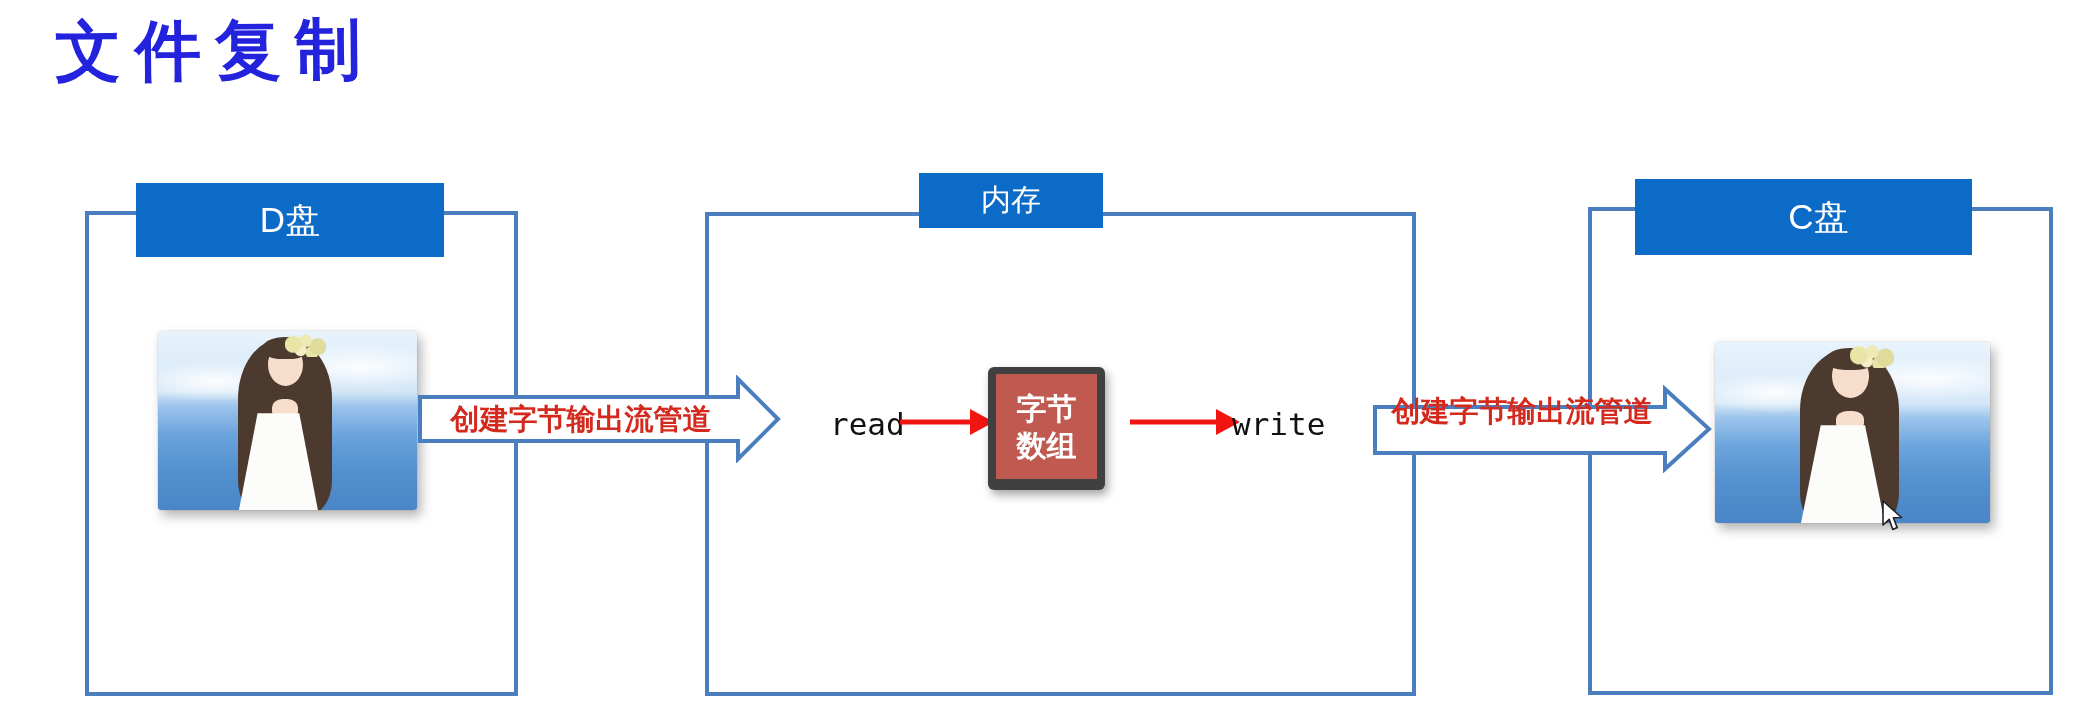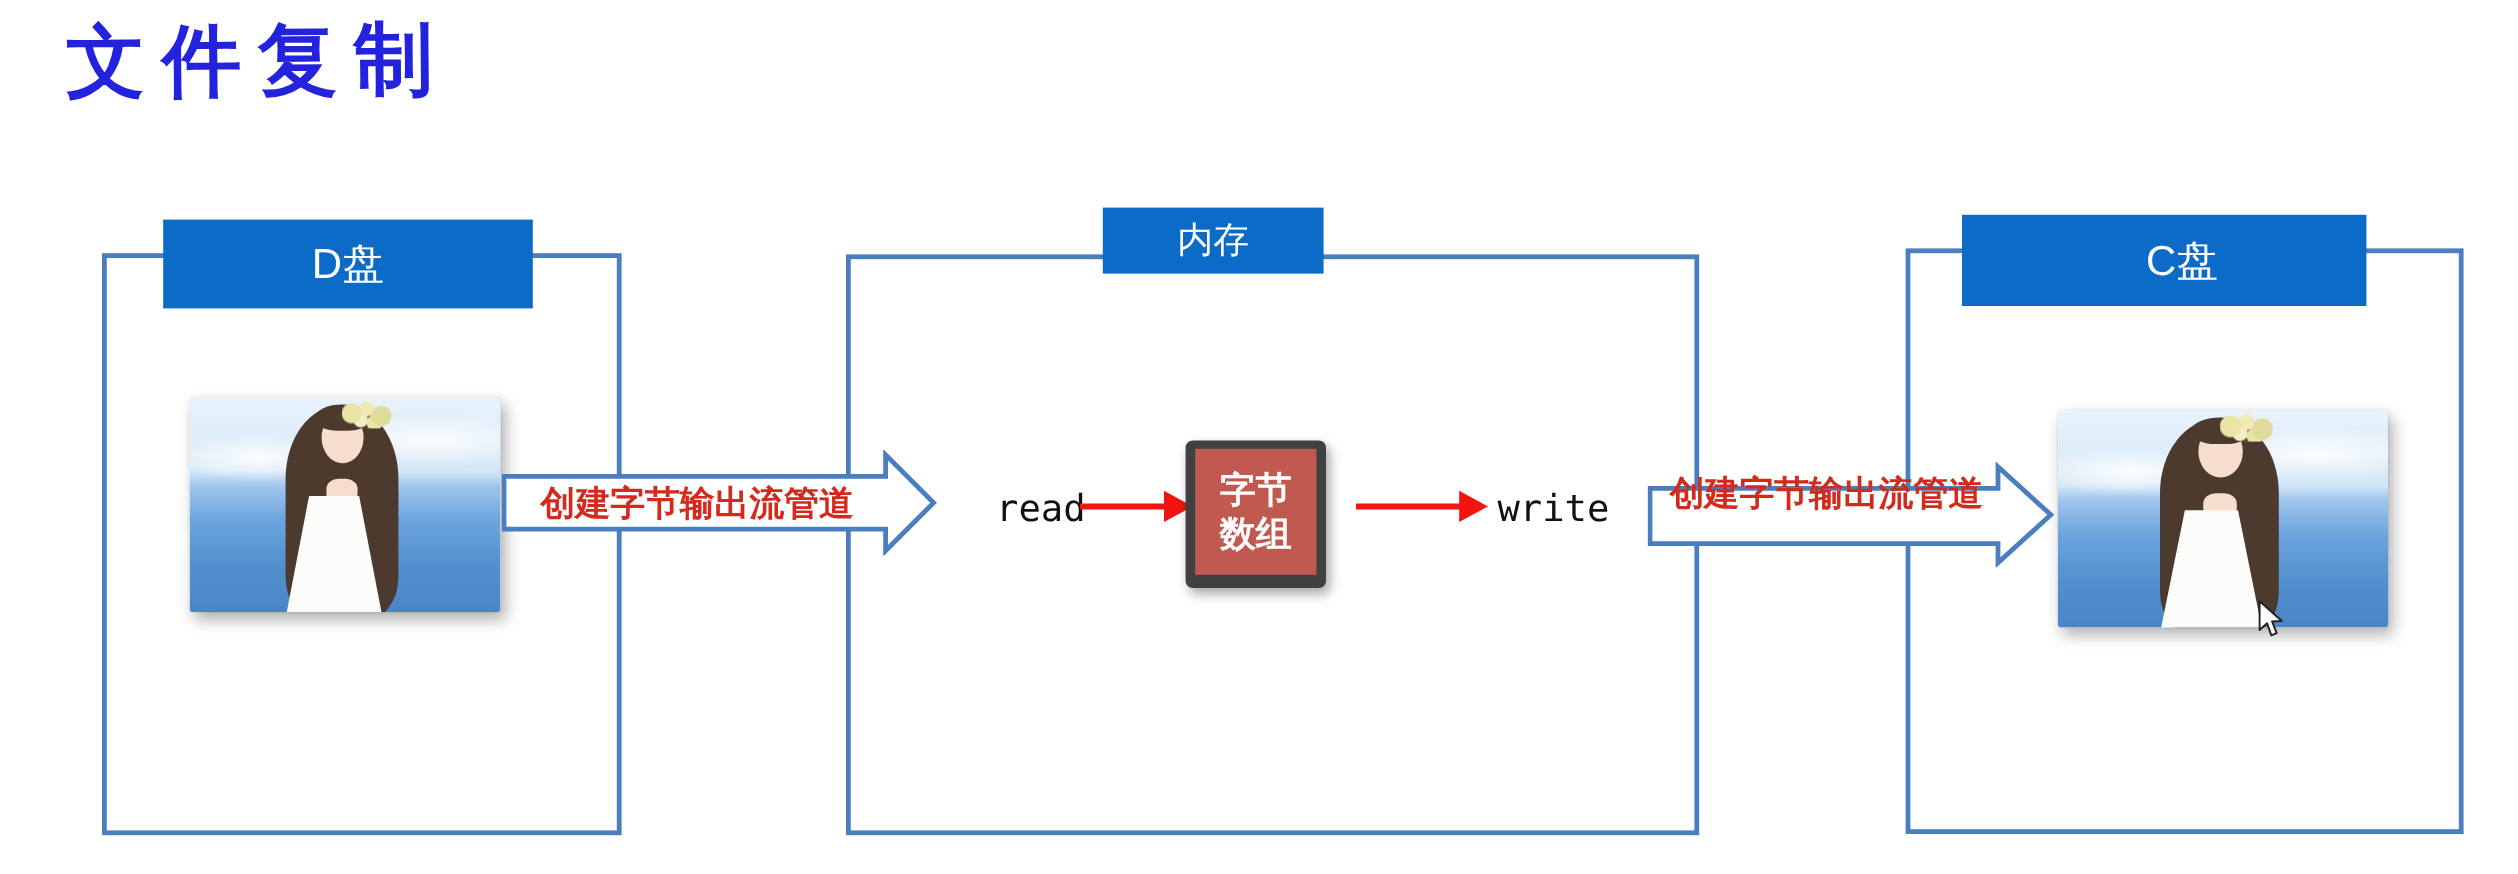--- a/index.html
+++ b/index.html
@@ -56,21 +56,21 @@
   .blockarrow svg{position:absolute;left:0;top:0;}
   .pipe-label{position:absolute;display:flex;align-items:center;justify-content:center;
               color:var(--pipe-text-red,#d42a1e);font-size:29px;font-weight:800;white-space:nowrap;}
   #pipe-in .pipe-label{left:8px;top:22px;width:310px;height:45px;}
   #pipe-out .pipe-label{left:8px;top:4px;width:282px;height:46px;}
 
   
   .mono{position:absolute;z-index:3;font-family:"DejaVu Sans Mono","Liberation Mono",monospace;
         font-size:31px;color:#111;}
   #read-label{left:806px;top:406px;width:90px;text-align:left;margin-left:24px;}
-  #write-label{left:1232px;top:406px;width:125px;text-align:center;}
+  #write-label{left:1232px;top:406px;width:125px;text-align:left;}
   .redarrow{position:absolute;z-index:3;}
   #red-arrow-1{left:898px;top:404px;}
   #red-arrow-2{left:1128px;top:404px;}
   #byte-card{position:absolute;left:988px;top:367px;width:117px;height:123px;background:#404040;
              border-radius:6px;box-shadow:3px 5px 10px rgba(0,0,0,.35);z-index:3;}
   #byte-box{position:absolute;left:8px;top:7px;right:8px;bottom:11px;
             background:var(--byte-box-red,#c05a50);display:flex;flex-direction:column;
             align-items:center;justify-content:center;color:#fff;font-weight:800;
             font-size:30px;line-height:37px;}
 

